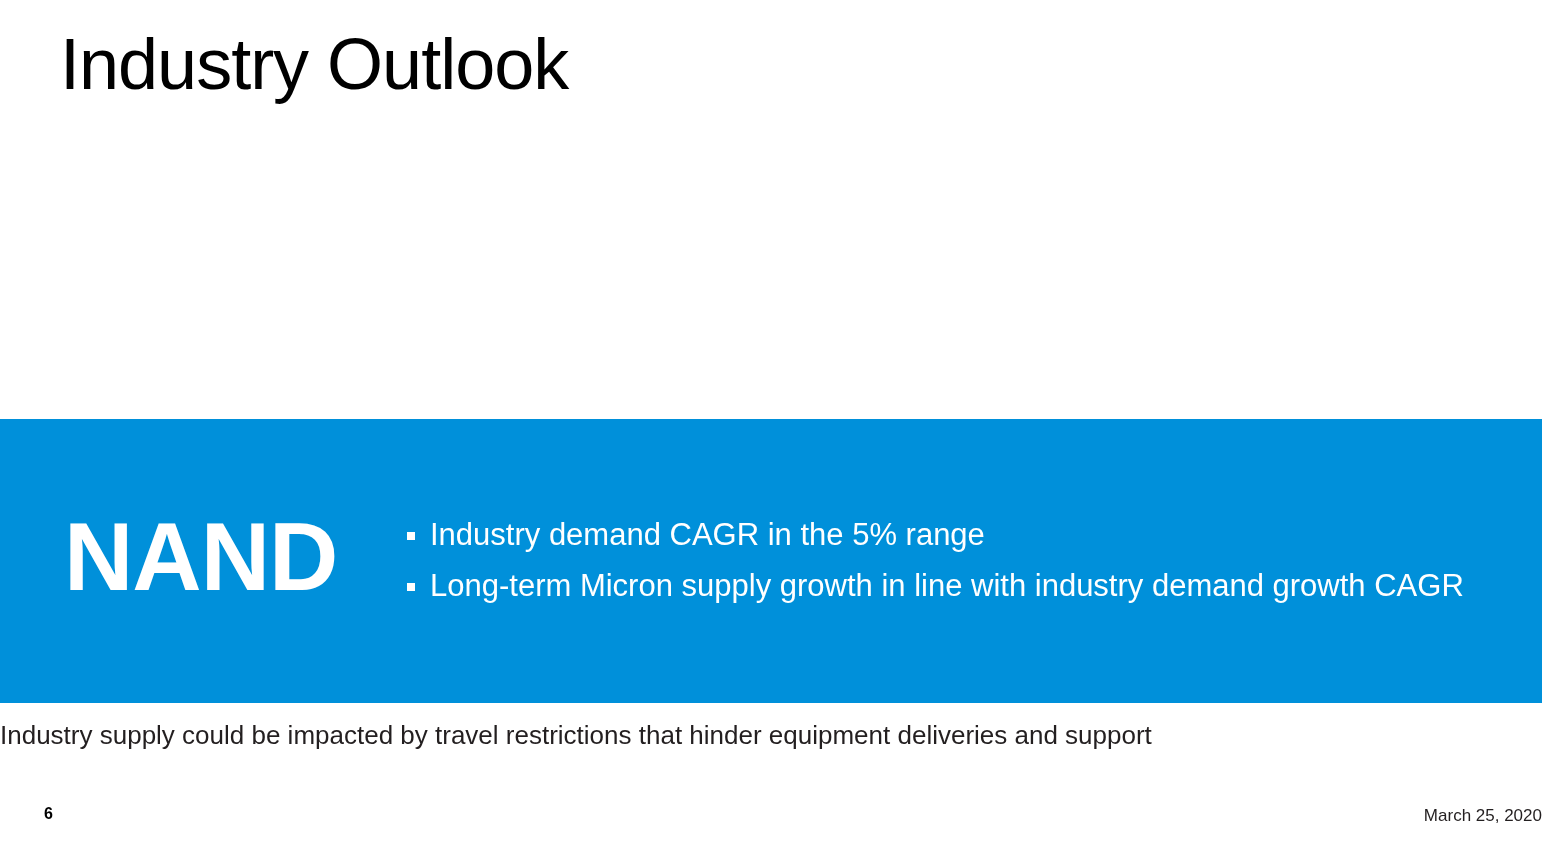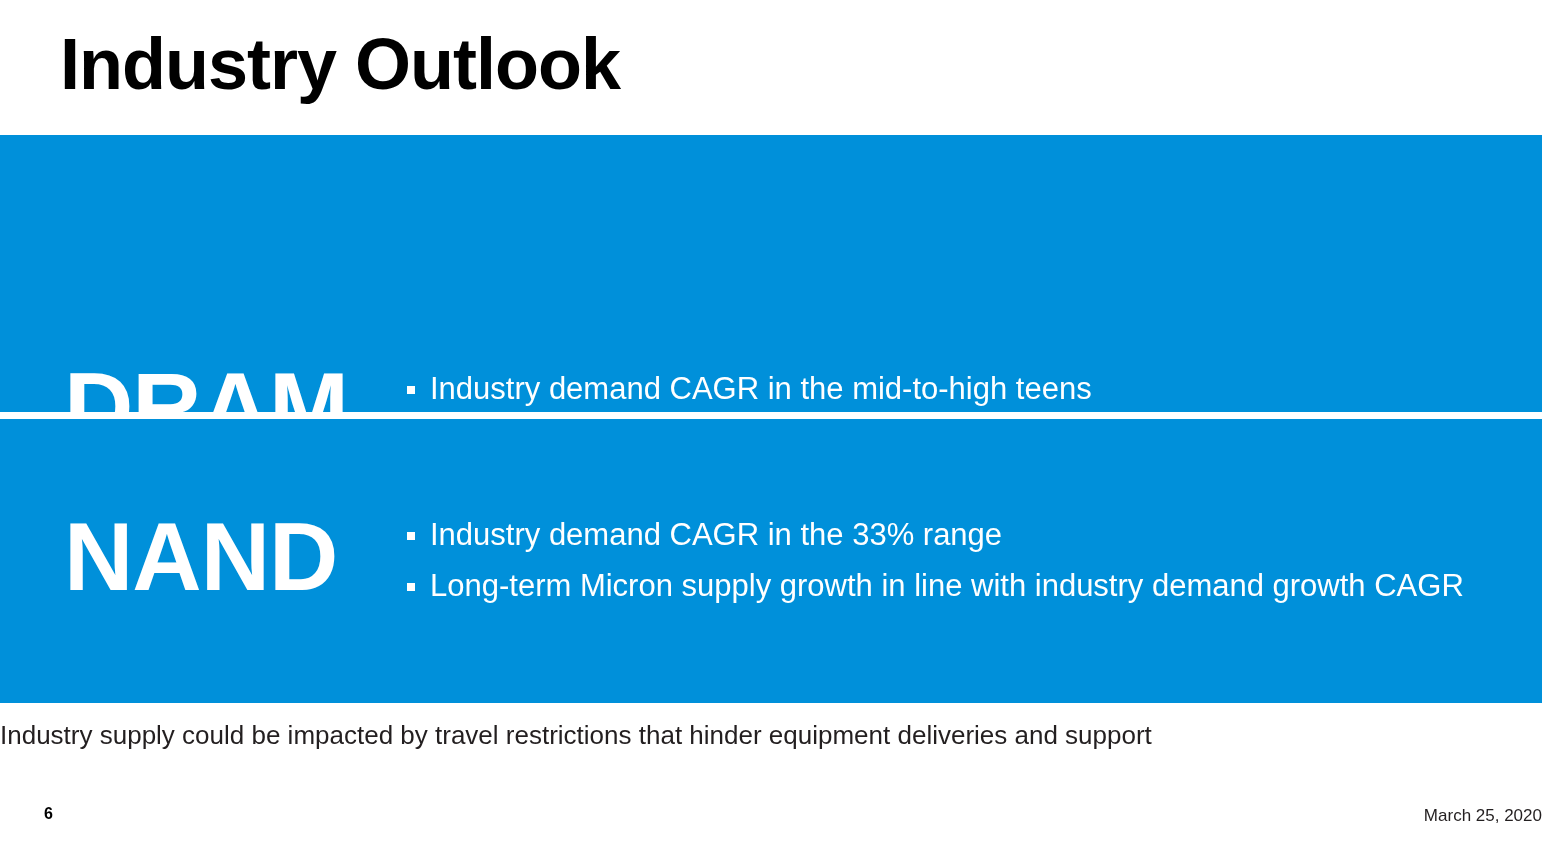--- a/index.html
+++ b/index.html
@@ -18,21 +18,21 @@
     background: #ffffff;
     overflow: hidden;
   }
 
   
   .slide-title {
     position: absolute;
     left: 60px;
     top: 28px;
     font-size: 72px;
-    font-weight: bold;
+    font-weight: normal;
     color: #000000;
     letter-spacing: -1px;
     line-height: 1;
     white-space: nowrap;
   }
 
   
   .panel {
     position: absolute;
     left: 0;
@@ -133,43 +133,28 @@
   }
   .brand-logo svg { display: block; }
 </style>
 </head>
 <body>
 
 <div class="slide">
 
   <div class="slide-title">Industry Outlook</div>
 
-  <div class="panel panel-dram">
-    <div class="panel-inner">
-      <div class="segment-label">DRAM</div>
-      <ul class="bullet-list">
-        <li class="bullet-item">
-          <span class="bullet-marker"></span>
-          <span>Industry demand CAGR in the mid-to-high teens</span>
-        </li>
-        <li class="bullet-item">
-          <span class="bullet-marker"></span>
-          <span>Long-term Micron supply growth in line with industry demand growth CAGR</span>
-        </li>
-      </ul>
-    </div>
-  </div>
 
   <div class="panel panel-nand">
     <div class="panel-inner">
       <div class="segment-label">NAND</div>
       <ul class="bullet-list">
         <li class="bullet-item">
           <span class="bullet-marker"></span>
-          <span>Industry demand CAGR in the 33% range</span>
+          <span>Industry demand CAGR in the 5% range</span>
         </li>
         <li class="bullet-item">
           <span class="bullet-marker"></span>
           <span>Long-term Micron supply growth in line with industry demand growth CAGR</span>
         </li>
       </ul>
     </div>
   </div>
 
   <div class="caption">Industry supply could be impacted by travel restrictions that hinder equipment deliveries and support</div>

